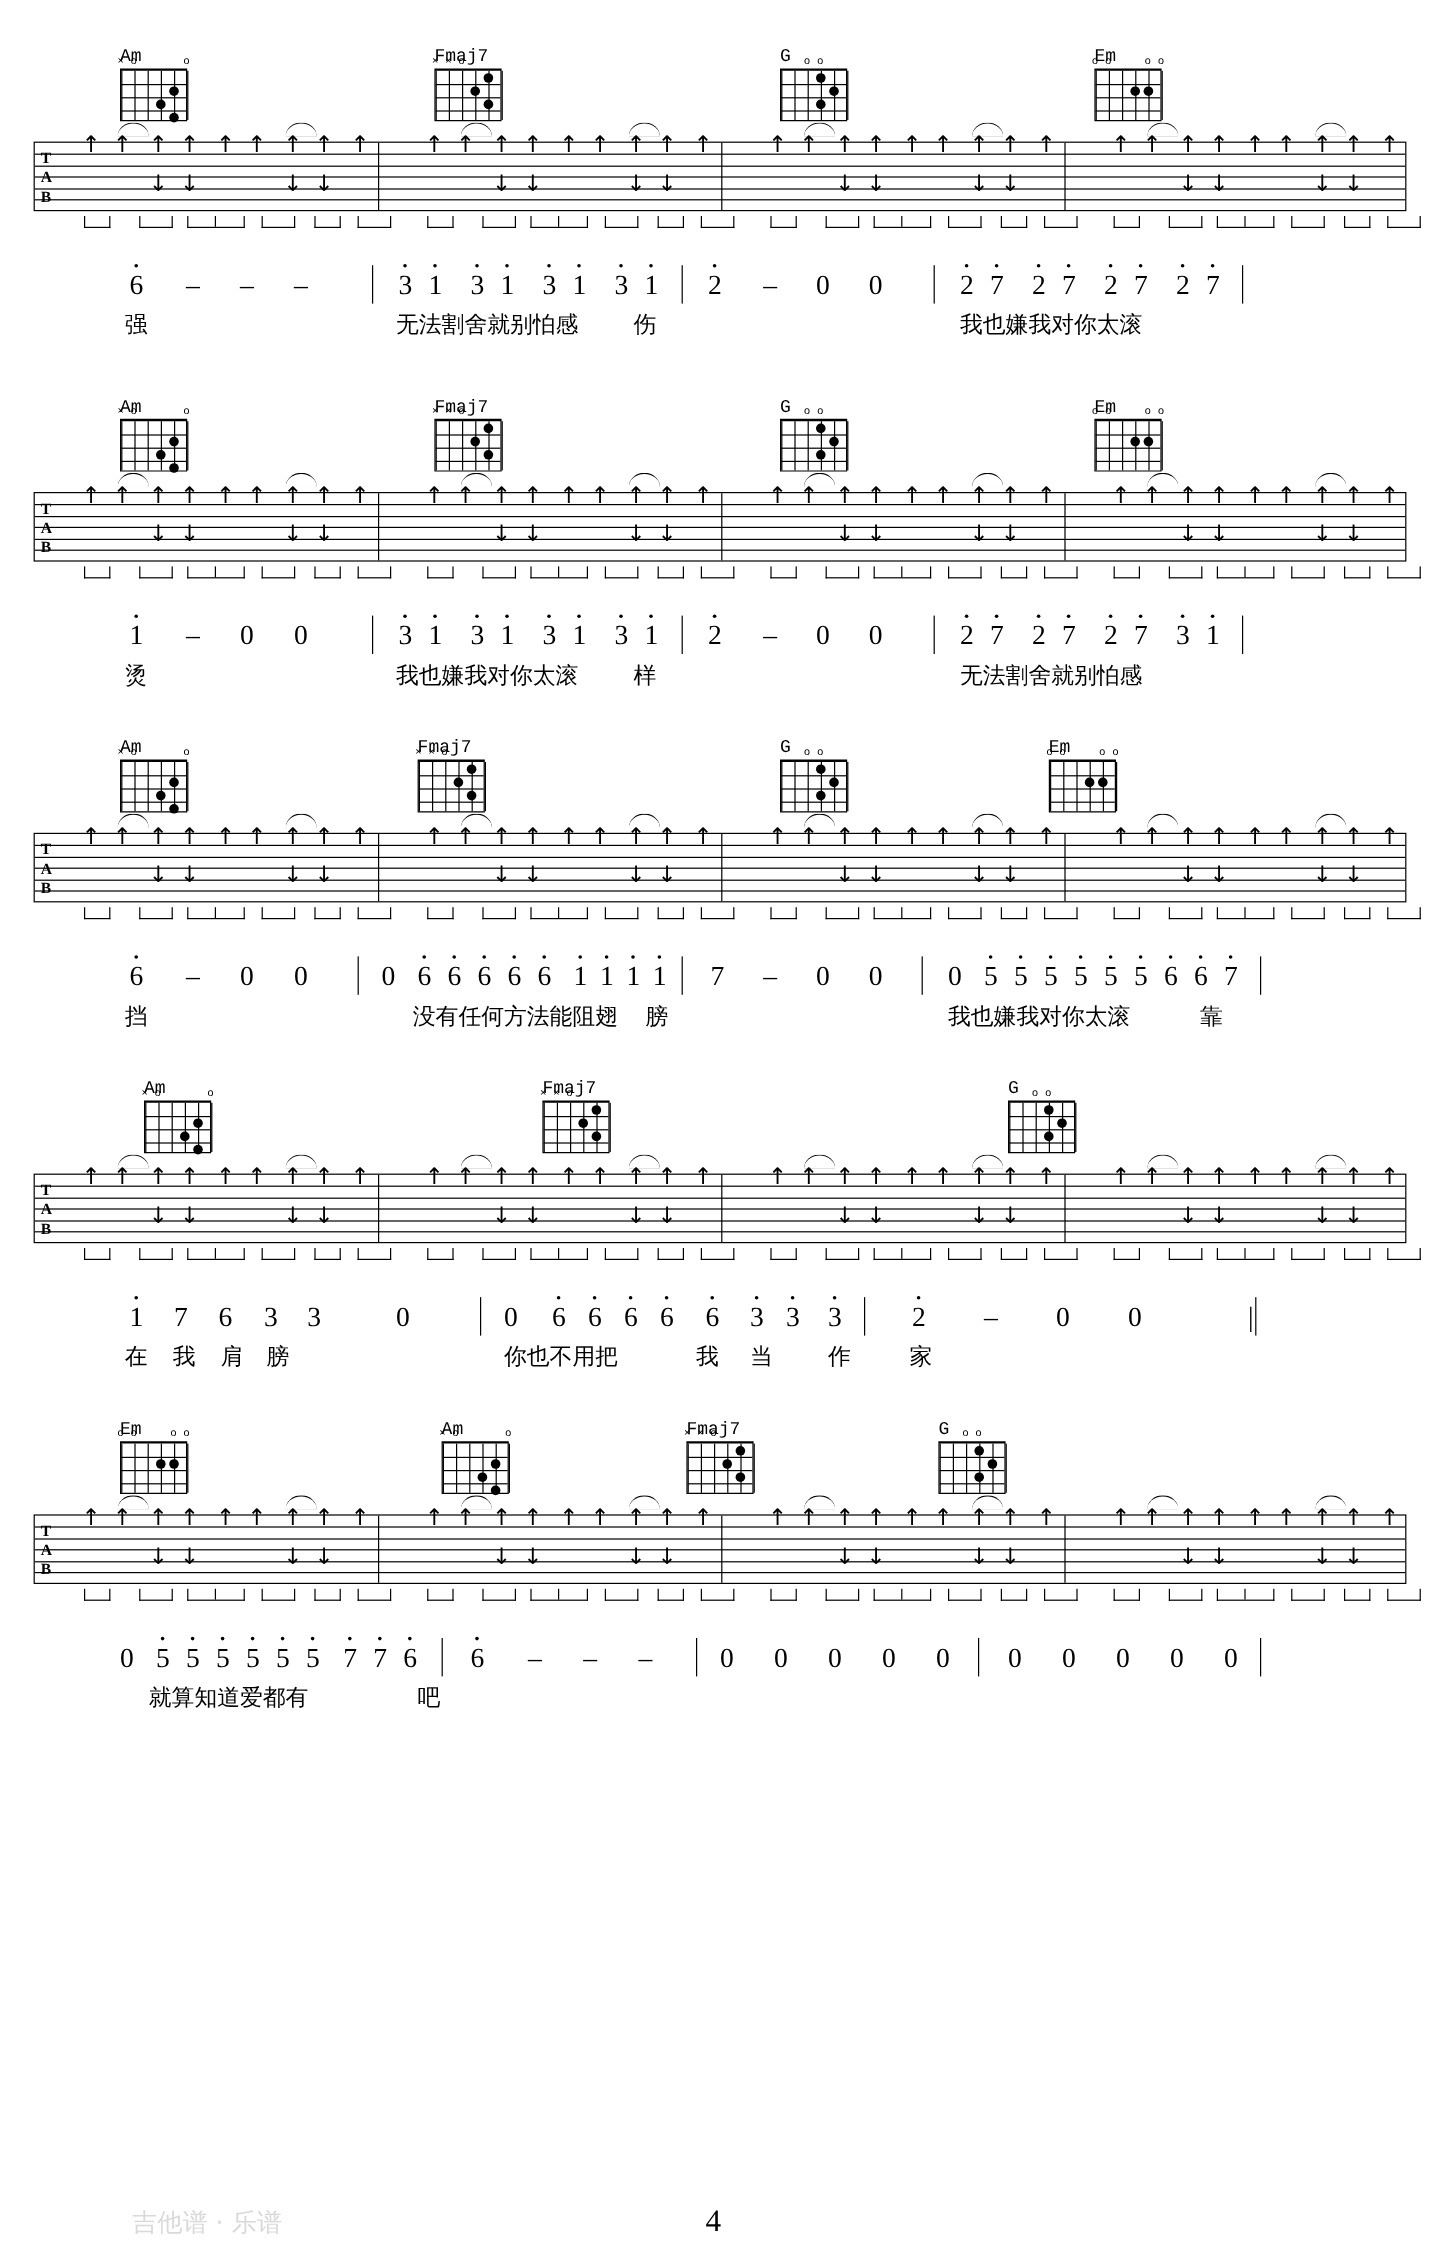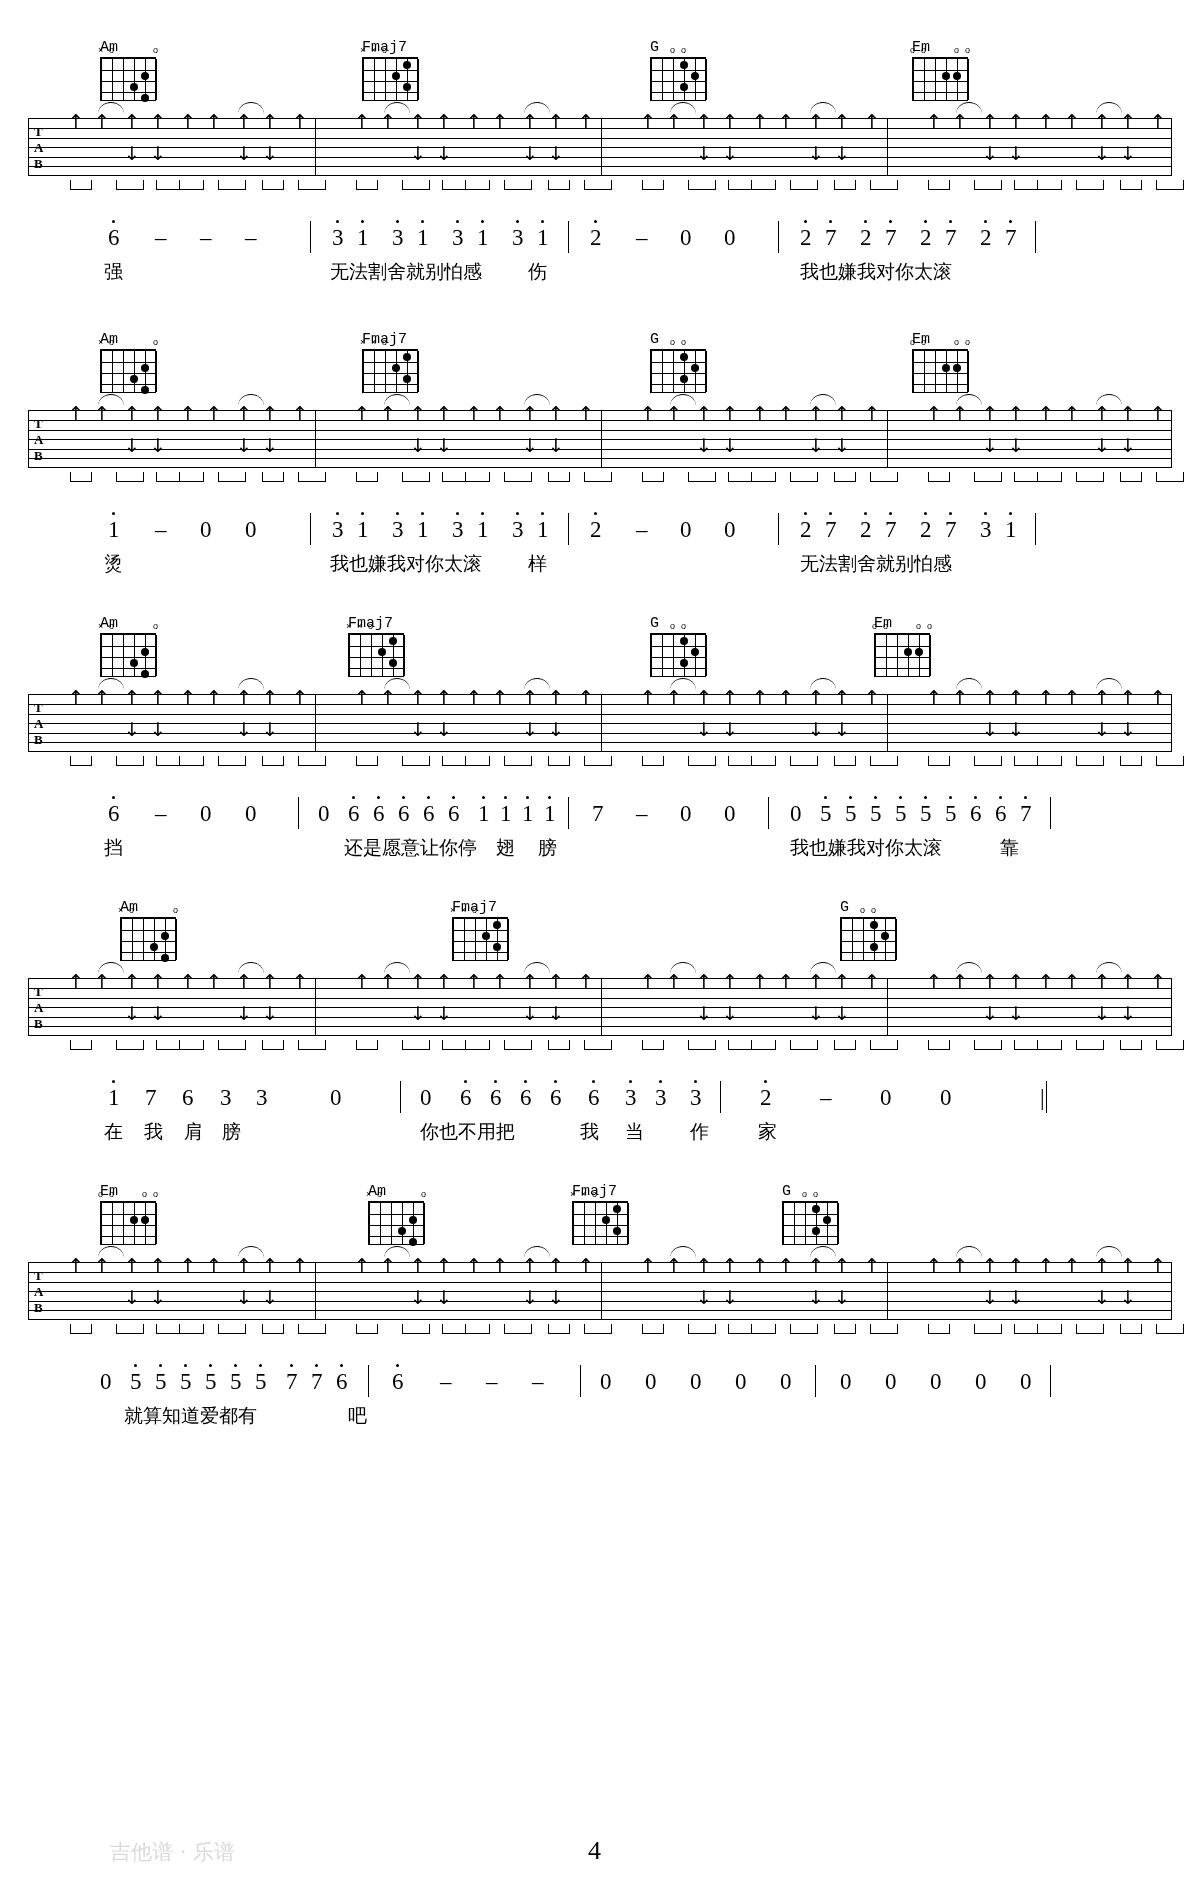--- a/index.html
+++ b/index.html
@@ -851,21 +851,21 @@
         <div class="melody mel-dot-up" style="left: 920px; top: 186px;">5</div>
         <div class="melody mel-dot-up" style="left: 945px; top: 186px;">5</div>
         <div class="melody mel-dot-up" style="left: 970px; top: 186px;">6</div>
         <div class="melody mel-dot-up" style="left: 995px; top: 186px;">6</div>
         <div class="melody mel-dot-up" style="left: 1020px; top: 186px;">7</div>
         <div class="mbar" style="left: 298px; top: 181px; height: 32px;"></div>
         <div class="mbar" style="left: 568px; top: 181px; height: 32px;"></div>
         <div class="mbar" style="left: 768px; top: 181px; height: 32px;"></div>
         <div class="mbar" style="left: 1050px; top: 181px; height: 32px;"></div>
         <div class="lyric" style="left: 104px; top: 222px;">挡</div>
-        <div class="lyric" style="left: 344px; top: 222px;">还是愿意让你停</div>
+        <div class="lyric" style="left: 344px; top: 222px;">没有任何方法能阻</div>
         <div class="lyric" style="left: 496px; top: 222px;">翅</div>
         <div class="lyric" style="left: 538px; top: 222px;">膀</div>
         <div class="lyric" style="left: 790px; top: 222px;">我也嫌我对你太滚</div>
         <div class="lyric" style="left: 1000px; top: 222px;">靠</div>
       </div>
       <div class="system" style="position: absolute; left: 0px; top: 900px;">
         <div class="chordbox" style="left: 120px; top: 0px;">
           <div class="chordname">Am</div>
           <div class="grid">
             <div class="v" style="left: 0px;"></div>

